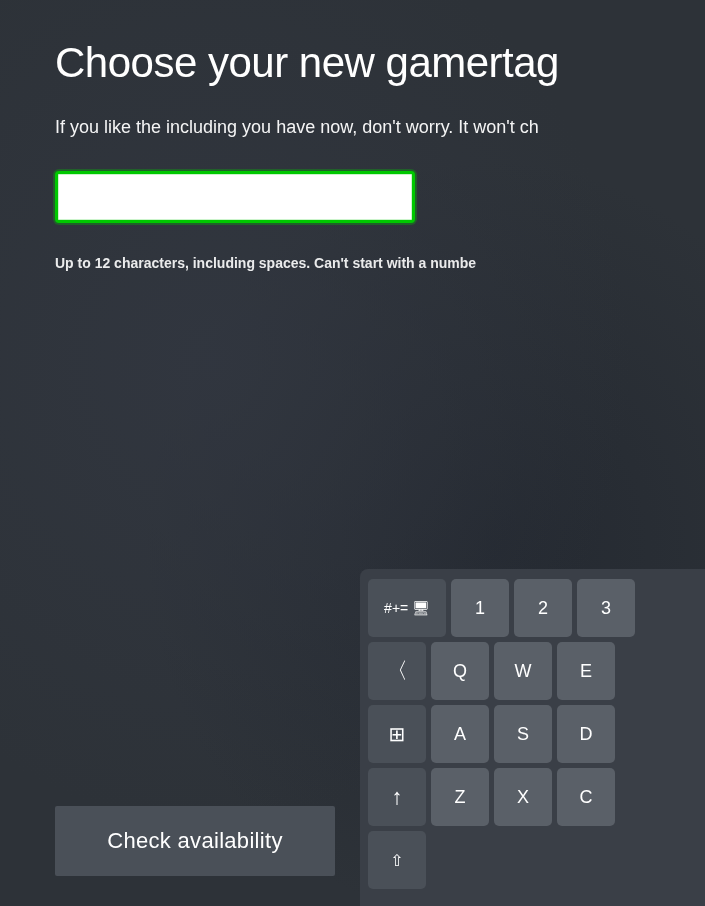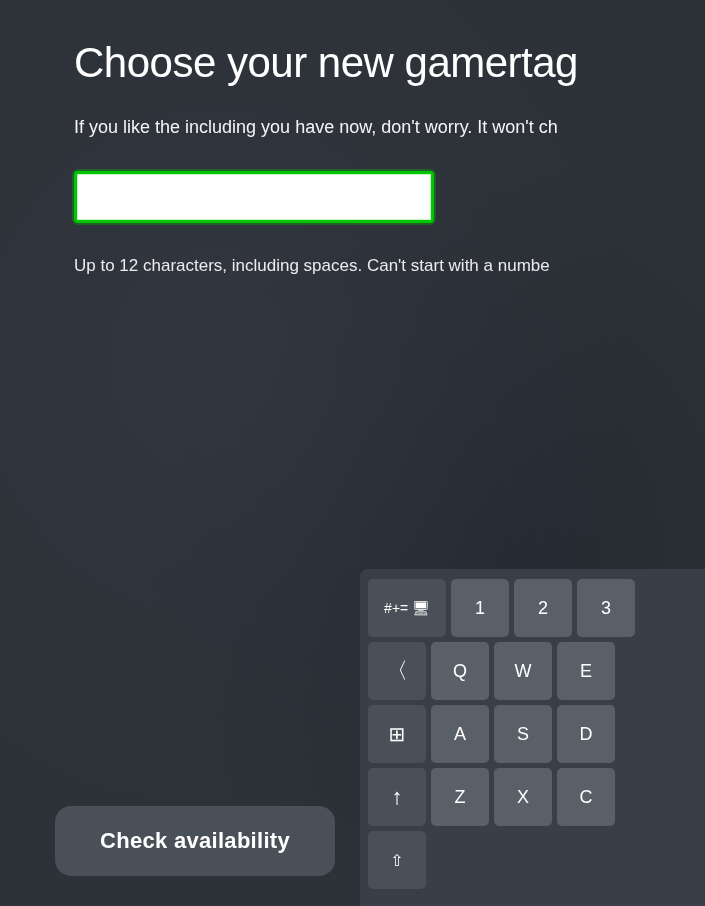--- a/index.html
+++ b/index.html
@@ -15,21 +15,21 @@
       background-image: 
         radial-gradient(ellipse at 30% 40%, rgba(50,55,65,0.8) 0%, transparent 60%),
         radial-gradient(ellipse at 70% 60%, rgba(35,40,48,0.9) 0%, transparent 50%);
       font-family: 'Segoe UI', Arial, sans-serif;
       color: #ffffff;
       overflow: hidden;
       position: relative;
     }
 
     .main-content {
-      padding: 40px 55px 0 74px;
+      padding: 40px 55px 0 55px;
       position: relative;
       z-index: 1;
     }
 
     .page-title {
       font-size: 42px;
       font-weight: 300;
       color: #ffffff;
       margin-bottom: 28px;
       letter-spacing: -0.5px;
@@ -68,39 +68,39 @@
       border: 3px solid #00c800;
       border-radius: 4px;
       padding: 0 12px;
       font-size: 18px;
       color: #000000;
       outline: none;
       box-shadow: 0 0 0 2px rgba(0, 200, 0, 0.3), inset 0 0 0 1px rgba(0,200,0,0.2);
     }
 
     .constraint-text {
-      font-size: 17px;
-      font-weight: 400;
+      font-size: 14px;
+      font-weight: 700;
       color: #ffffff;
       margin-top: 4px;
       margin-bottom: 0;
       line-height: 1.5;
       opacity: 0.9;
     }
 
     .check-availability-btn {
       position: absolute;
       bottom: 30px;
       left: 55px;
       background-color: #4a5058;
       border: none;
-      border-radius: 16px;
+      border-radius: 2px;
       padding: 22px 16px;
       font-size: 22px;
-      font-weight: 700;
+      font-weight: 400;
       color: #ffffff;
       cursor: pointer;
       min-width: 280px;
       text-align: center;
       letter-spacing: 0.3px;
     }
 
     .keyboard-container {
       position: absolute;
       bottom: 0;

